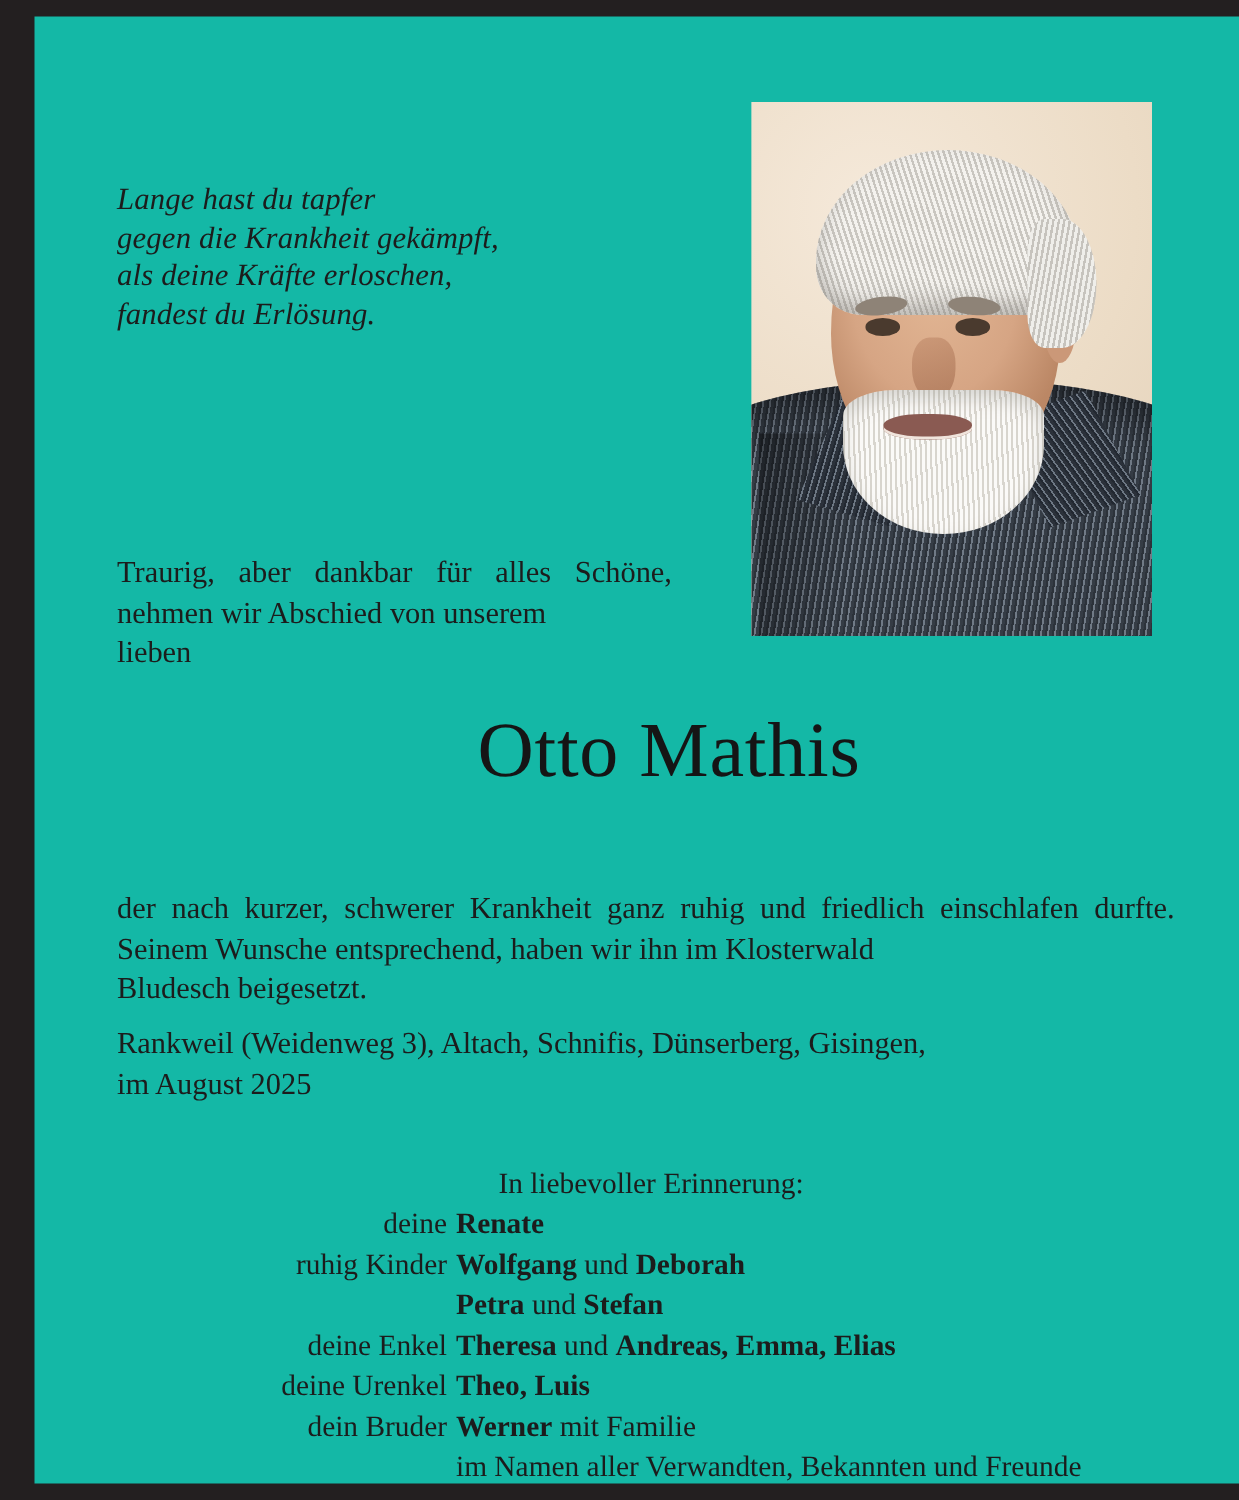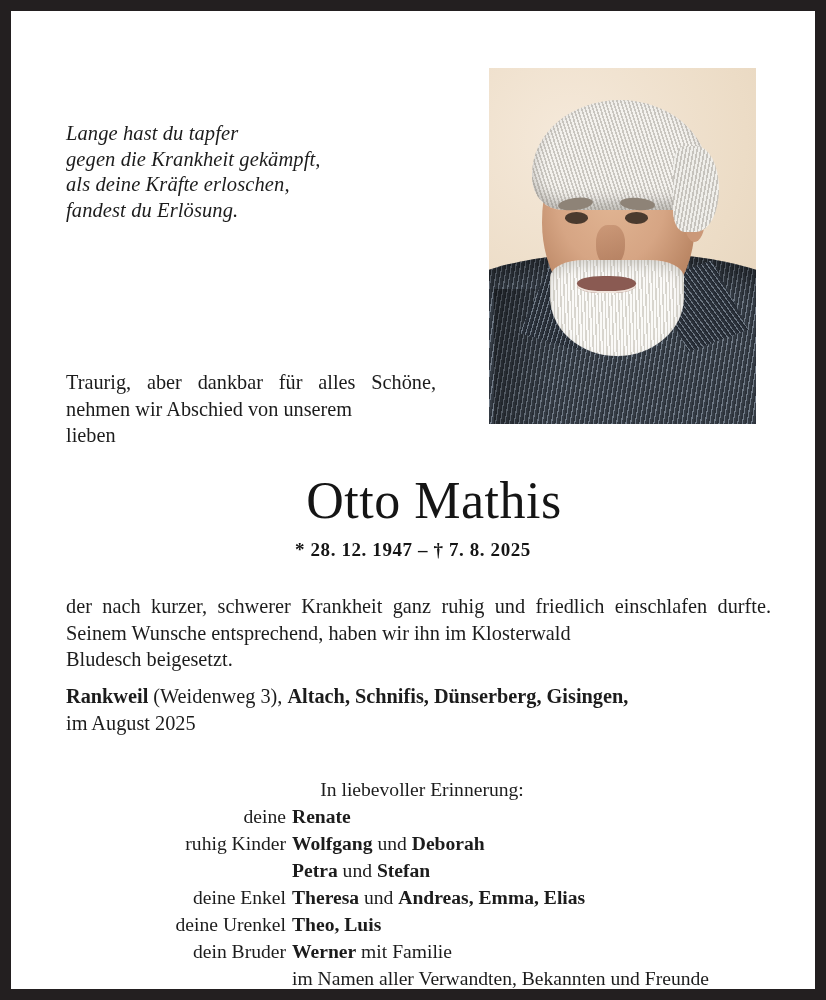--- a/index.html
+++ b/index.html
@@ -22,22 +22,23 @@
     height: 1000px;
     box-sizing: border-box;
     background: #231f20;
     padding: 11px;
   }
   #sheet {
     position: relative;
     width: 100%;
     height: 100%;
     box-sizing: border-box;
-    background: #ffffff;
+    background: #14b8a6;
     overflow: hidden;
+    margin-left: 12px;
   }
 
   
   #verse {
     position: absolute;
     left: 55px;
     top: 110px;
     width: 330px;
     font-style: italic;
     font-size: 20.5px;
@@ -190,21 +191,21 @@
 
   #places {
     position: absolute;
     left: 55px;
     top: 672px;
     width: 705px;
     font-size: 20.3px;
     line-height: 26.5px;
     color: #1c1c1c;
   }
-  #places b { font-weight: bold; }
+  #places b { font-weight: normal; }
   #places .month { display: block; }
 
   
   #name {
     position: absolute;
     left: 0; right: 0;
     top: 462px;
     text-align: center;
     font-size: 52px;
     line-height: 56px;
@@ -290,21 +291,20 @@
       <div class="beard"></div>
       <div class="mouth"></div>
     </div>
 
     <div id="intro" class="para">
       <span>Traurig, aber dankbar für alles Schöne, nehmen wir Abschied von unserem</span>
       <div class="last">lieben</div>
     </div>
 
     <div id="name">Otto Mathis</div>
-    <div id="dates">* 28. 12. 1947 – † 7. 8. 2025</div>
 
     <div id="after" class="para">
       <span>der nach kurzer, schwerer Krankheit ganz ruhig und friedlich einschlafen durfte. Seinem Wunsche entsprechend, haben wir ihn im Klosterwald</span>
       <div class="last">Bludesch beigesetzt.</div>
     </div>
 
     <div id="places">
       <b>Rankweil</b><span> (Weidenweg 3), </span><b>Altach, Schnifis, Dünserberg, Gisingen,</b>
       <span class="month">im August 2025</span>
     </div>

